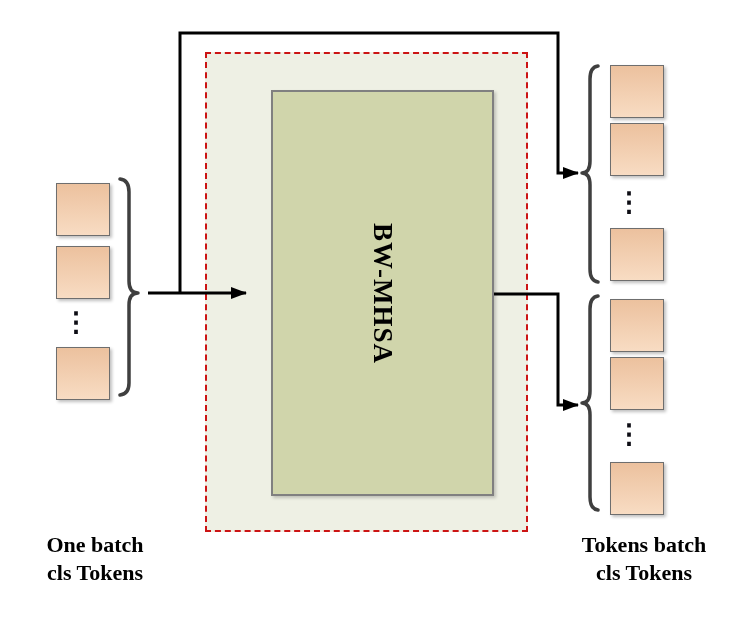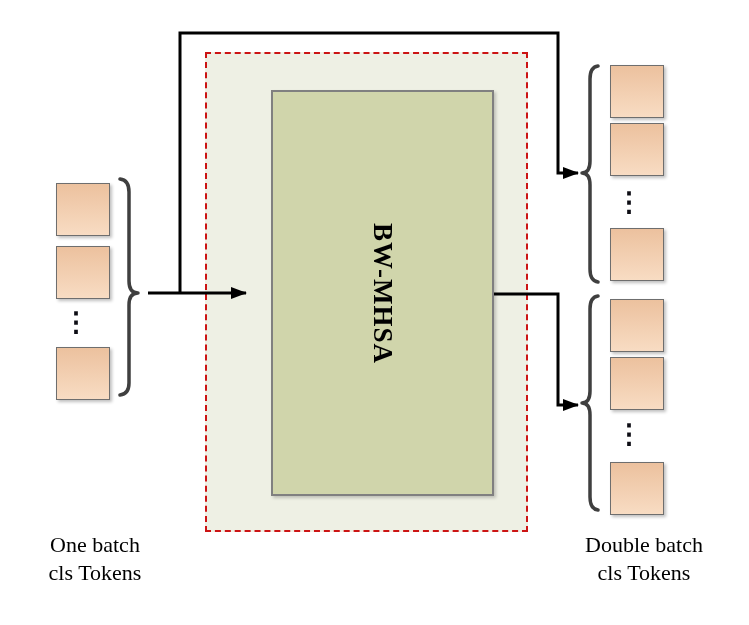--- a/index.html
+++ b/index.html
@@ -68,21 +68,21 @@
     width: 54px;
     text-align: center;
     font-weight: bold;
     font-size: 27px;
     line-height: 40px;
     color: #0d0d14;
   }
   .group-label {
     position: absolute;
     text-align: center;
-    font-weight: normal;
+    font-weight: bold;
     font-size: 22px;
     line-height: 28px;
     color: var(--text-color);
   }
   .label-left  { left: 25px;  top: 531px; width: 140px; }
   .label-right { left: 560px; top: 531px; width: 168px; }
   .overlay {
     position: absolute;
     left: 0; top: 0;
     pointer-events: none;
@@ -124,21 +124,21 @@
   <div class="token" style="left:610px; top:299px;"></div>
   <div class="token" style="left:610px; top:357px;"></div>
   <div class="dots" style="left:602px; top:414px;">⋮</div>
   <div class="token" style="left:610px; top:462px;"></div>
 
   <div class="group-label label-left">
     <div>One batch</div>
     <div>cls Tokens</div>
   </div>
   <div class="group-label label-right">
-    <div>Double batch</div>
+    <div>Tokens batch</div>
     <div>cls Tokens</div>
   </div>
 
   <svg class="overlay" width="749" height="625" viewBox="0 0 749 625">
     <defs>
       <marker id="ah" markerUnits="userSpaceOnUse" markerWidth="18" markerHeight="14" refX="16" refY="7" orient="auto">
         <path d="M1 1 L17 7 L1 13 Z" fill="#000000"></path>
       </marker>
     </defs>
 

